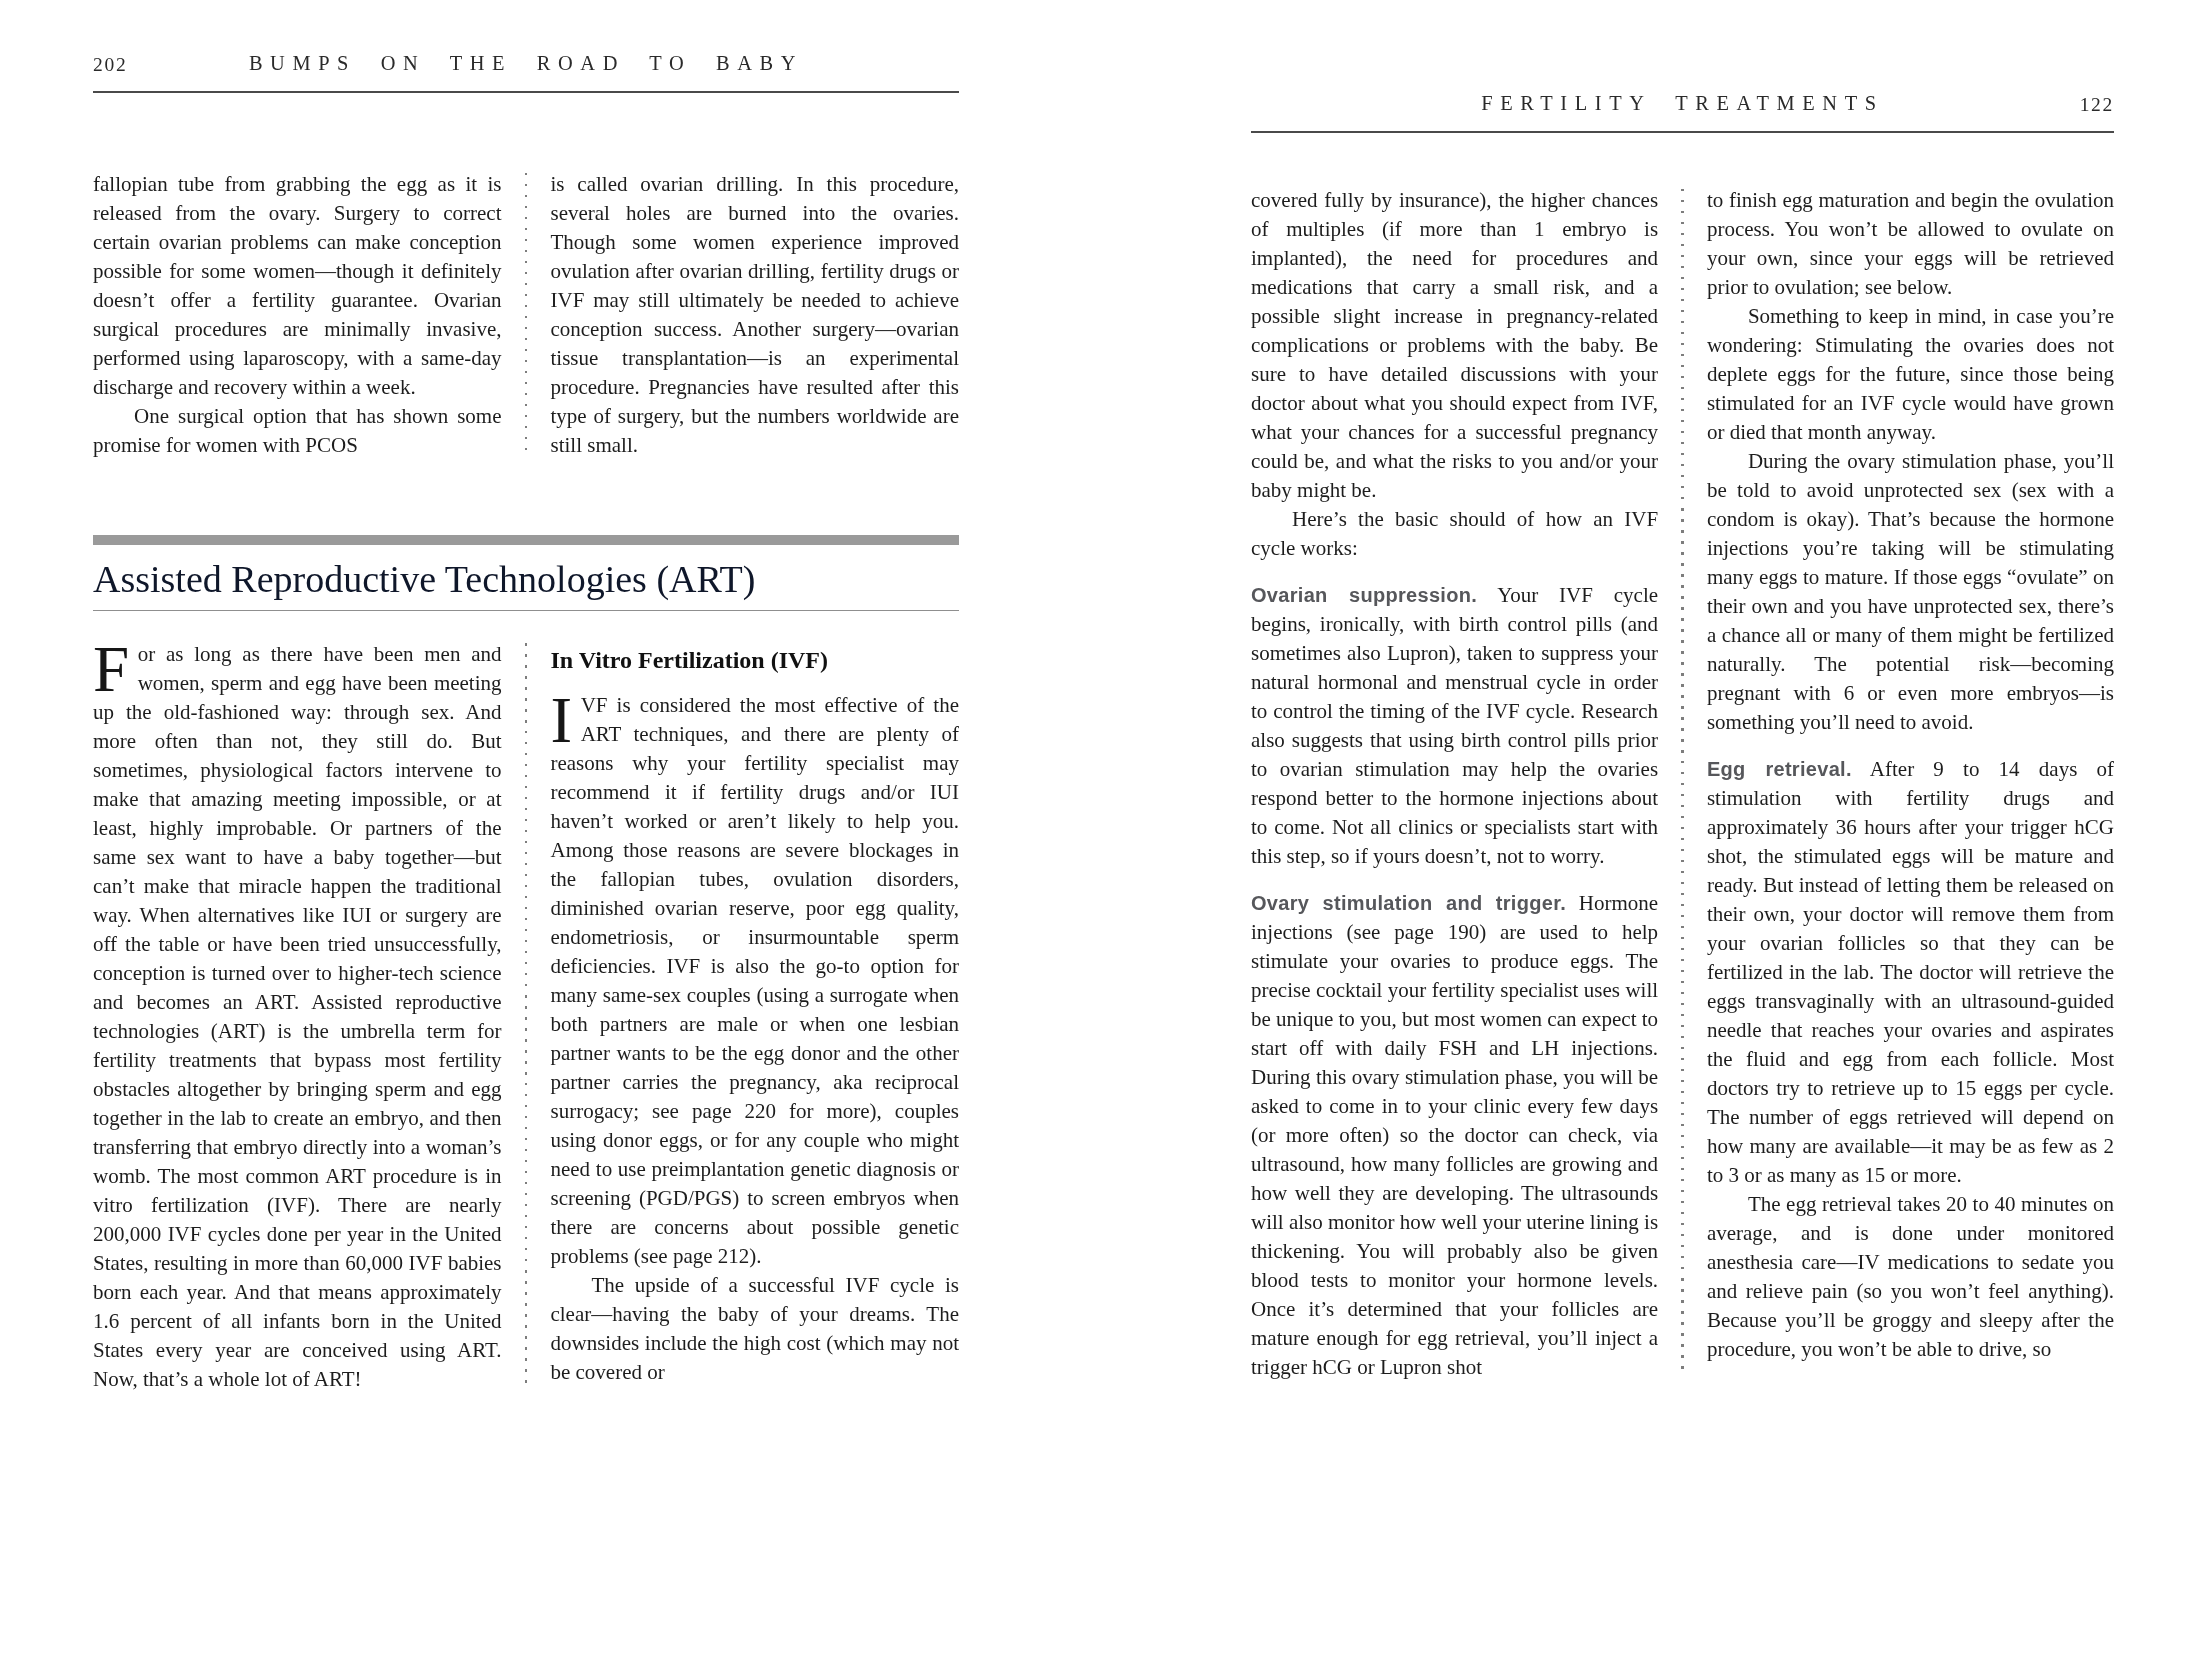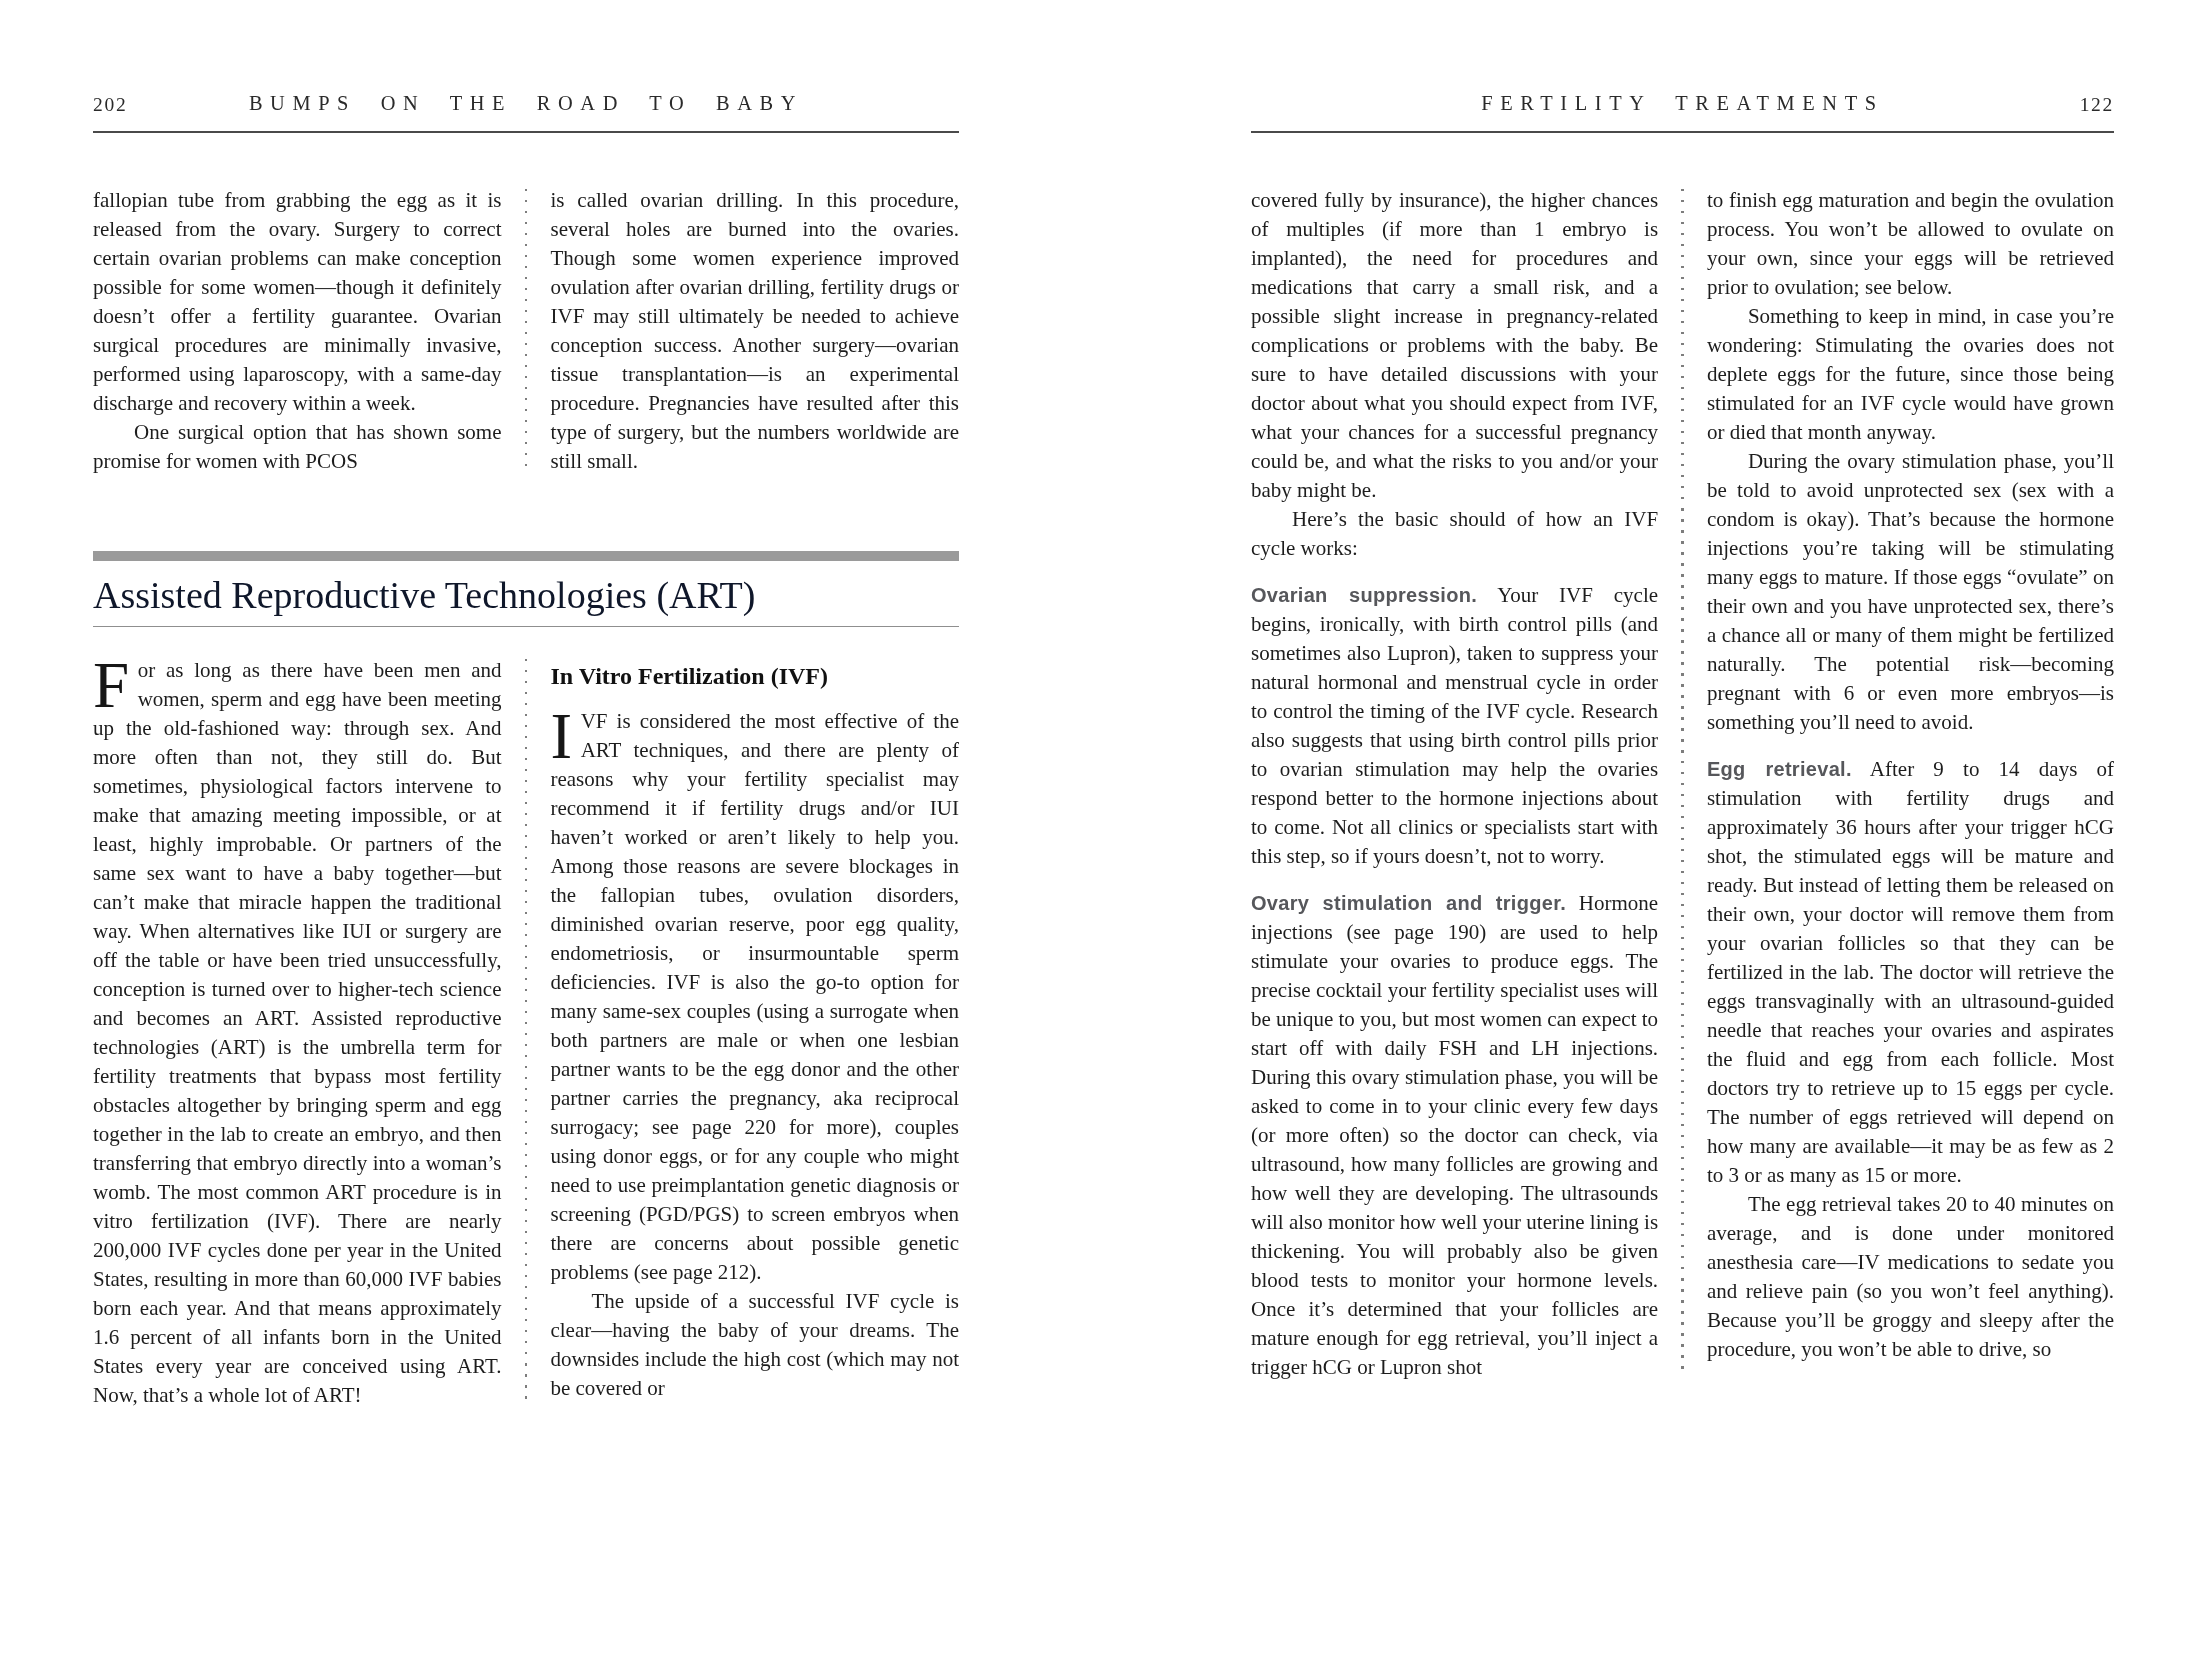--- a/index.html
+++ b/index.html
@@ -5,40 +5,40 @@
   html, body { margin:0; padding:0; }
   body {
     width:2205px; height:1654px;
     background:#ffffff;
     font-family:"Liberation Serif", serif;
     color:#1d1d1d;
     overflow:hidden;
   }
   .spread { display:flex; width:2205px; height:1654px; }
   .page { box-sizing:border-box; width:1103px; height:1654px; position:relative; }
-  .page.left  { padding:92px 144px 0 93px; }
+  .page.left  { padding:52px 144px 0 93px; }
   .page.right { padding:92px 92px 0 148px; }
 
   .running-head {
     position:relative;
     height:25.4px;
     padding-bottom:13.6px;
     border-bottom:2.5px solid #4a4a4a;
   }
   .rh-page  { position:absolute; top:1.7px; font-size:19.5px; letter-spacing:1.7px; color:#2a2a2a; }
   .page.left  .rh-page { left:0; }
   .page.right .rh-page { right:0; }
   .rh-title {
     position:absolute; left:0; right:0; top:0; text-align:center;
     font-size:20.4px; letter-spacing:7.6px; word-spacing:12px; color:#2a2a2a;
     white-space:nowrap;
   }
 
   .cols { display:flex; align-items:stretch; }
-  .cols.intro { margin-top:53px; }
+  .cols.intro { margin-top:77px; }
   .cols.art   { margin-top:29px; }
   .cols.body-cols { margin-top:53px; }
   .col {
     width:409px;
     font-size:21px;
     line-height:29px;
     text-align:justify;
   }
   .gutter { width:49px; position:relative; }
   .gutter::after {

